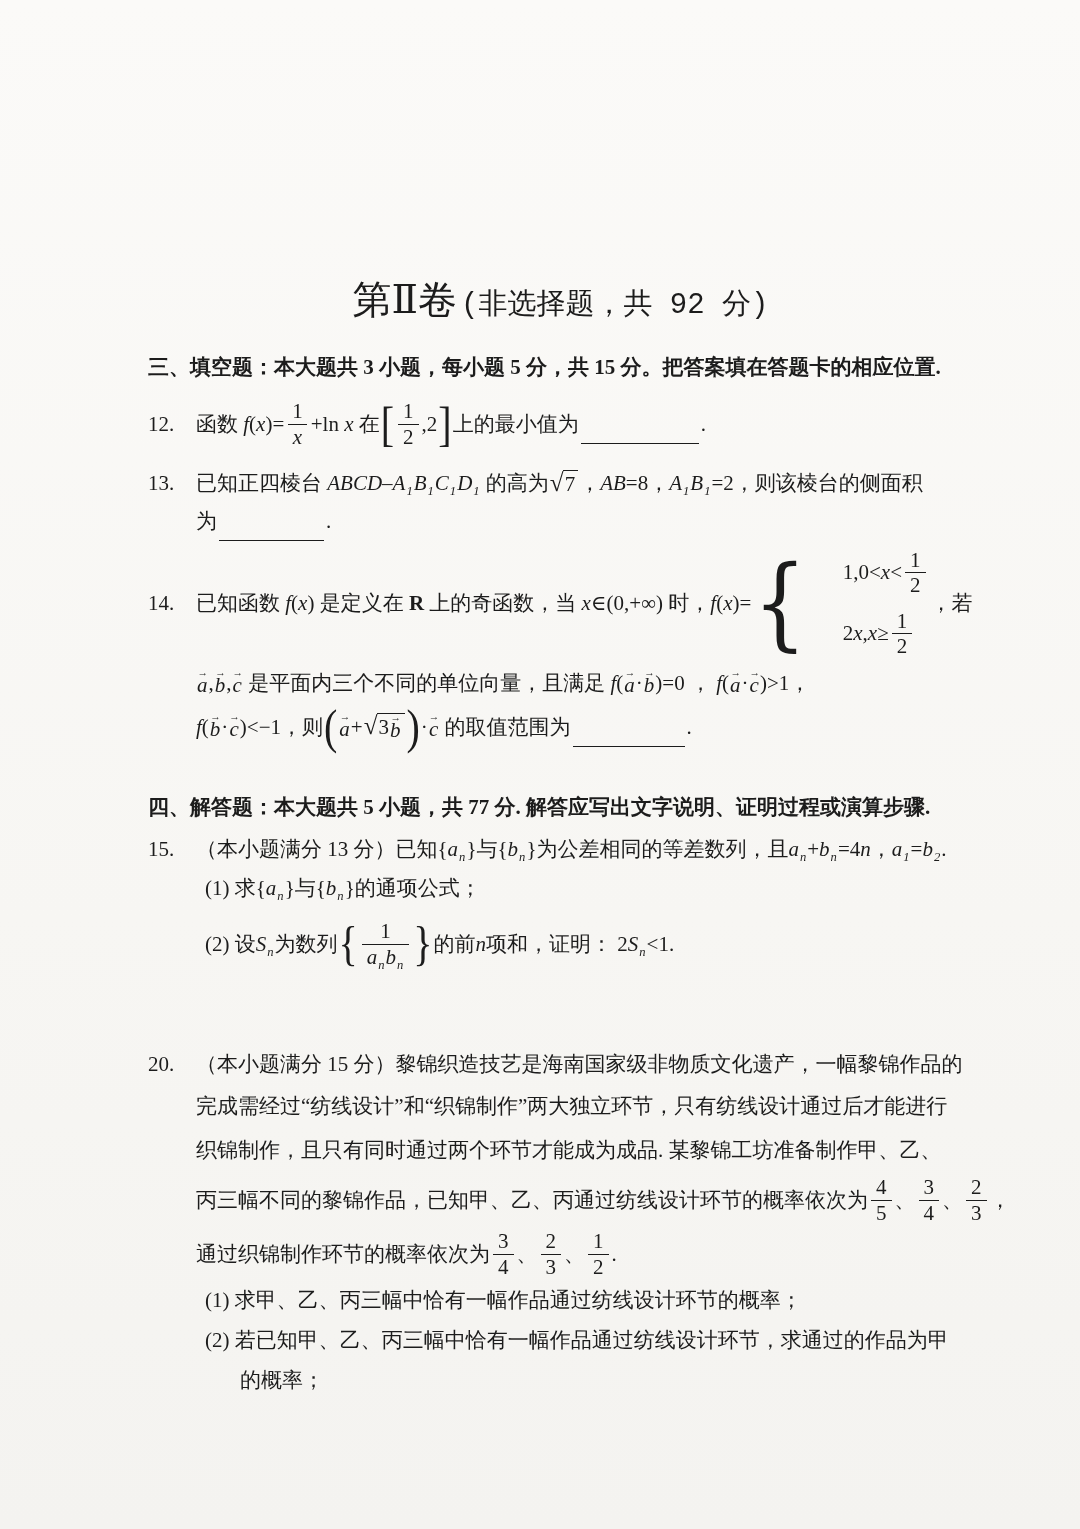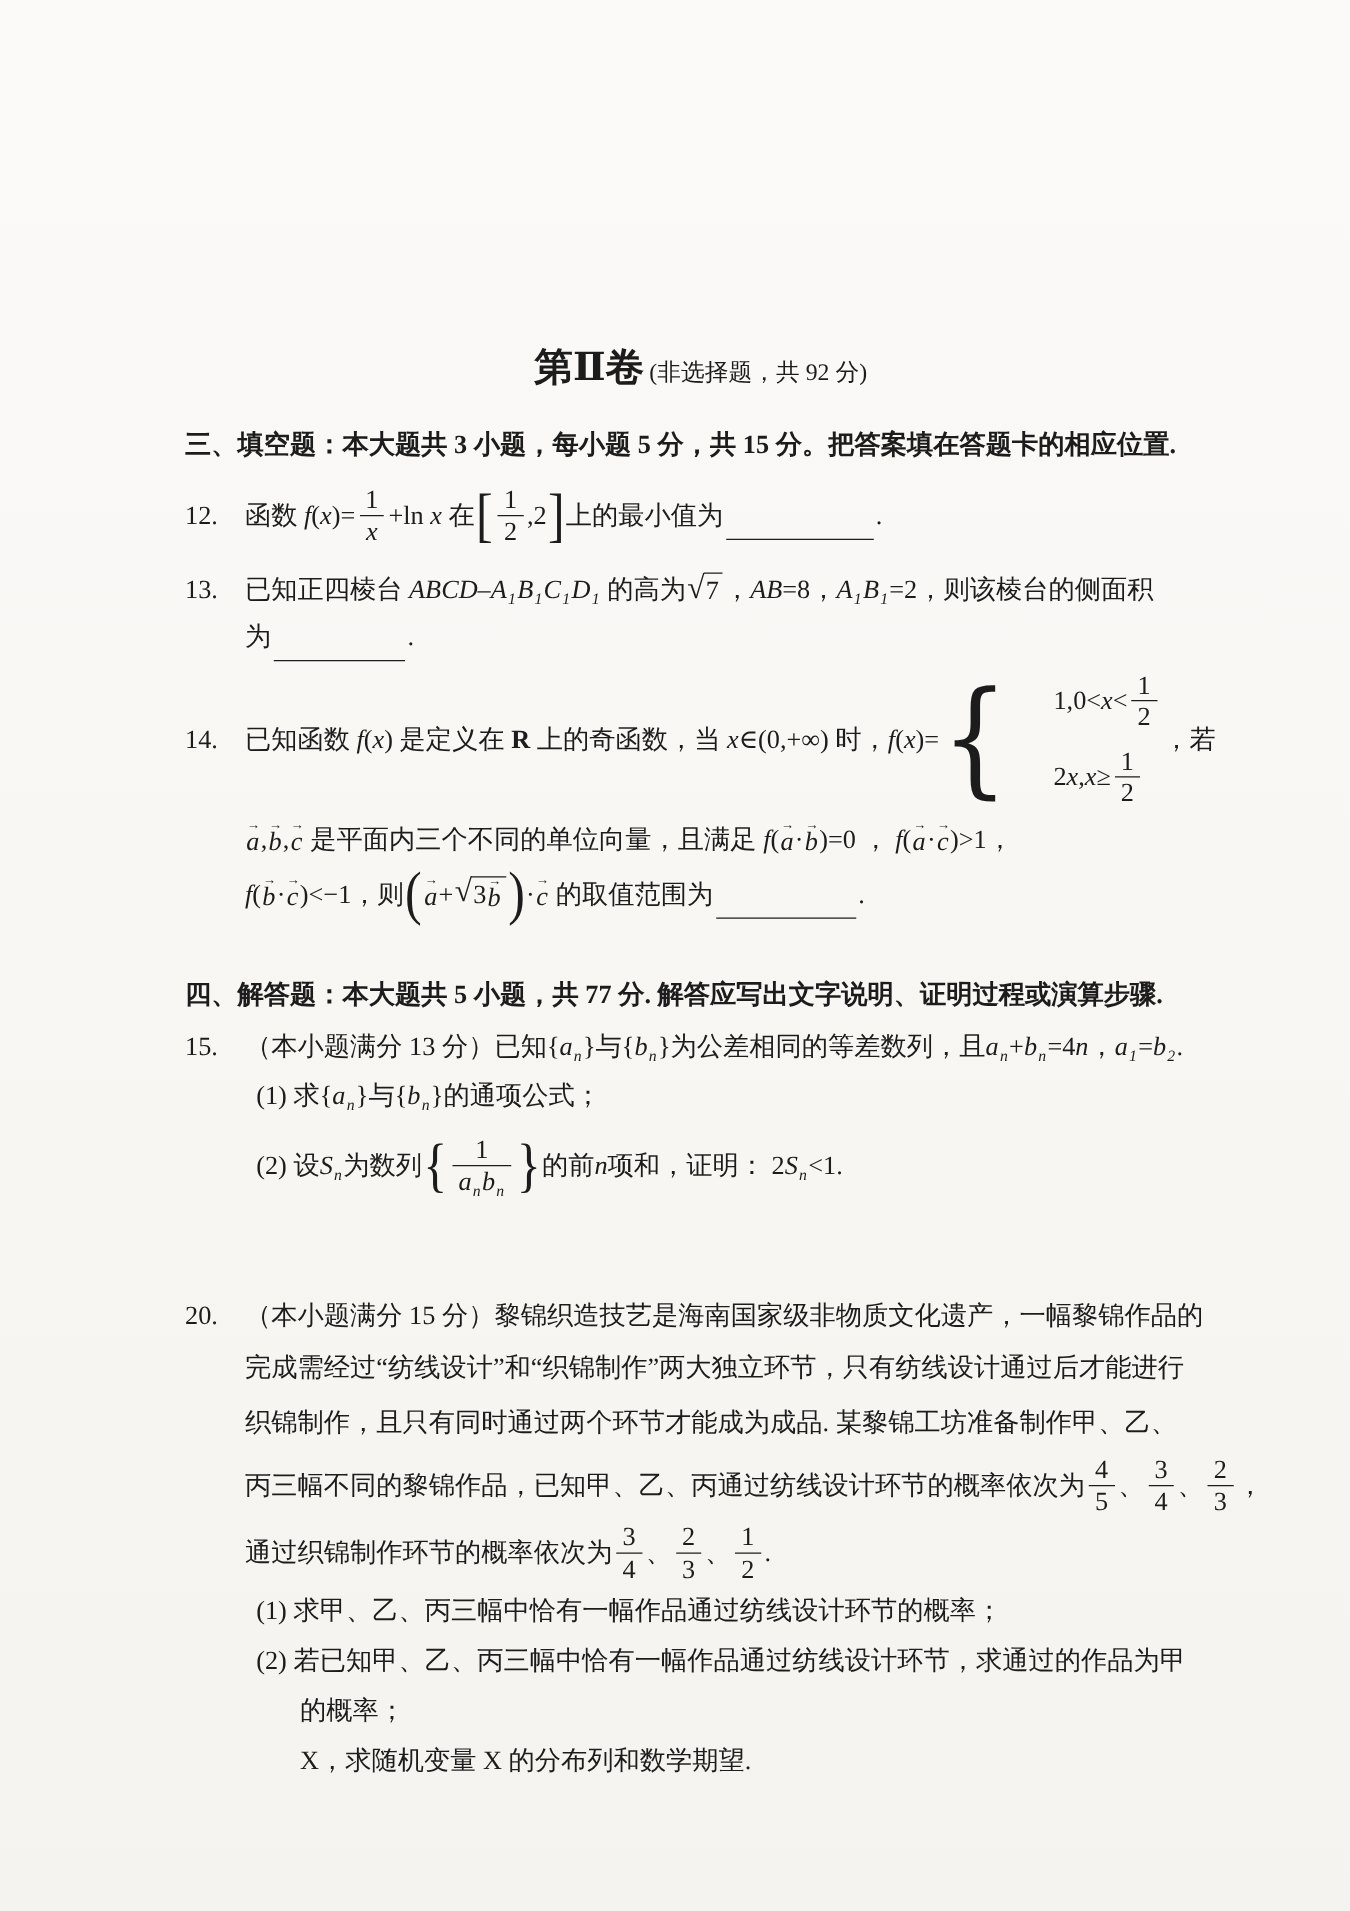--- a/index.html
+++ b/index.html
@@ -16,22 +16,22 @@
   .page{
     position:relative;
     width:1080px;height:1529px;
     margin:0 auto;
     box-sizing:border-box;
     padding:0 128px 0 148px;
     overflow:hidden;
     background:linear-gradient(180deg,#fbfaf8 0%,#f7f6f3 60%,#f4f3f0 100%);
   }
   .title{margin-top:248px;text-align:center;white-space:pre;}
-  .t-vol{font-weight:700;font-size:31px;}
-  .t-par{font-weight:400;font-size:19px;margin-left:4px;}
+  .t-vol{font-weight:400;font-size:39px;}
+  .t-par{font-weight:400;font-size:29px;margin-left:4px;font-family:Liberation Mono, monospace;}
   .sec-head{font-weight:700;font-size:21px;line-height:30px;white-space:pre;}
   .sec-fill{}
   .sec-solve{margin-top:42px;}
   .q{display:flex;}
   .q12{margin-top:6px;align-items:center;}
   .q13{margin-top:4px;}
   .q14{margin-top:4px;}
   .q15{margin-top:8px;}
   .q16{margin-top:64px;}
   .qnum{width:48px;flex:none;display:flex;align-items:center;}
@@ -123,21 +123,20 @@
     <span class="qnum">20.</span>
     <div class="qbody">
       <div class="mline h40"><span class="tx">（本小题满分 15 分）黎锦织造技艺是海南国家级非物质文化遗产，一幅黎锦作品的</span></div>
       <div class="mline h44"><span class="tx">完成需经过“纺线设计”和“织锦制作”两大独立环节，只有纺线设计通过后才能进行</span></div>
       <div class="mline h44"><span class="tx">织锦制作，且只有同时通过两个环节才能成为成品. 某黎锦工坊准备制作甲、乙、</span></div>
       <div class="mline h56"><span class="tx">丙三幅不同的黎锦作品，已知甲、乙、丙通过纺线设计环节的概率依次为</span><span class="frac"><span class="num"><span class="tx">4</span></span><span class="den"><span class="tx">5</span></span></span><span class="tx">、</span><span class="frac"><span class="num"><span class="tx">3</span></span><span class="den"><span class="tx">4</span></span></span><span class="tx">、</span><span class="frac"><span class="num"><span class="tx">2</span></span><span class="den"><span class="tx">3</span></span></span><span class="tx">，</span></div>
       <div class="mline h52"><span class="tx">通过织锦制作环节的概率依次为</span><span class="frac"><span class="num"><span class="tx">3</span></span><span class="den"><span class="tx">4</span></span></span><span class="tx">、</span><span class="frac"><span class="num"><span class="tx">2</span></span><span class="den"><span class="tx">3</span></span></span><span class="tx">、</span><span class="frac"><span class="num"><span class="tx">1</span></span><span class="den"><span class="tx">2</span></span></span><span class="tx">.</span></div>
       <div class="mline h40 item"><span class="tx">(1) 求甲、乙、丙三幅中恰有一幅作品通过纺线设计环节的概率；</span></div>
       <div class="mline h40 item"><span class="tx">(2) 若已知甲、乙、丙三幅中恰有一幅作品通过纺线设计环节，求通过的作品为甲</span></div>
       <div class="mline h40 cont"><span class="tx">的概率；</span></div>
-      <div class="mline h40 cont"><span class="tx">X，求随机变量 X 的分布列和数学期望.</span></div>
     </div>
   </div>
 
   <div class="footer">
     
     
     
   </div>
 
 </div>

